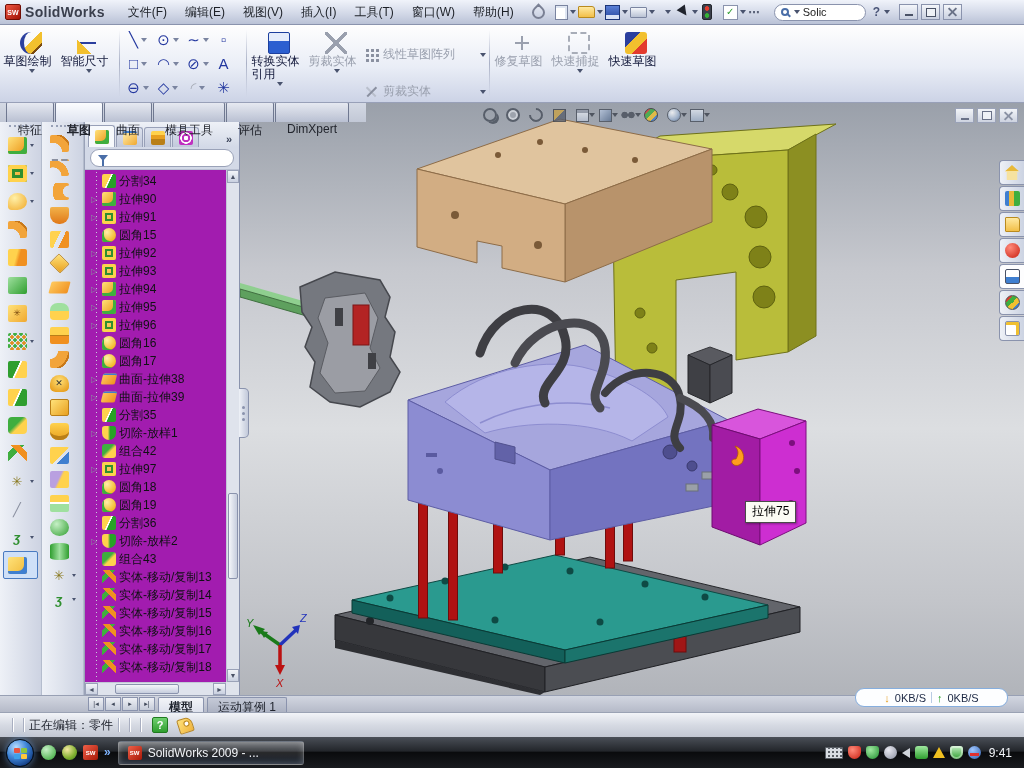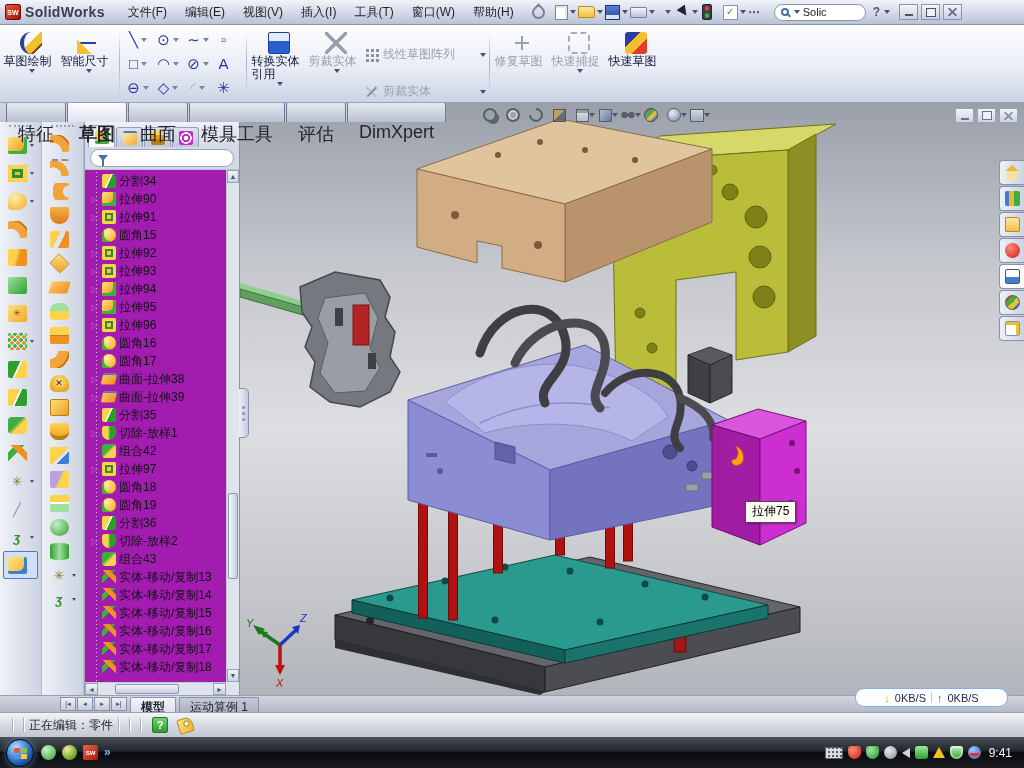--- a/index.html
+++ b/index.html
@@ -63,21 +63,21 @@
 .ri-repair{background:linear-gradient(#9aa0ae,#9aa0ae) center/2px 14px no-repeat,linear-gradient(#9aa0ae,#9aa0ae) center/14px 2px no-repeat}
 .ri-snaps{border:2px dashed #a8adb8;border-radius:3px}
 .ri-rapid{background:linear-gradient(135deg,#2b3f9e 0 35%,#f2c02e 35% 65%,#e33b2e 65%);border-radius:3px}
 .li-mirror{background:linear-gradient(65deg,#b9bfcc 40%,rgba(0,0,0,0) 40%),linear-gradient(-65deg,#9aa0ae 40%,rgba(0,0,0,0) 40%)}
 .li-pattern{background:radial-gradient(#8a90a0 1.4px,rgba(0,0,0,0) 1.8px) 1px 1px/5px 5px}
 .li-move{background:linear-gradient(#8a90a0,#8a90a0) center/2px 13px no-repeat,linear-gradient(#b9bfcc,#b9bfcc) center/13px 2px no-repeat;transform:rotate(45deg)}
 .watermark{position:absolute;right:14px;top:24px;font-size:62px;font-style:italic;font-weight:bold;color:rgba(100,115,150,.20);letter-spacing:-5px;z-index:14}
 
 
 .cmtabs{position:absolute;left:0;top:103px;height:19px;width:366px;display:flex;align-items:flex-end;background:linear-gradient(#d4d9e4,#c2c8d6);z-index:12;padding-left:6px}
-.cmtab{height:18px;padding:19px 11px 0;margin-right:1px;border:1px solid #6f7890;border-bottom:none;border-radius:2px 2px 0 0;background:linear-gradient(#e6e9f1,#b9c0d2);font-size:18px;white-space:nowrap;color:#23262e}
+.cmtab{height:18px;padding:19px 11px 0;margin-right:1px;border:1px solid #6f7890;border-bottom:none;border-radius:2px 2px 0 0;background:linear-gradient(#e6e9f1,#b9c0d2);font-size:12px;white-space:nowrap;color:#23262e}
 .cmtab.active{height:19px;background:linear-gradient(#fbfcfe,#dfe4f0);font-weight:bold}
 
 
 .lefttools{position:absolute;left:0;top:122px;width:85px;bottom:73px;background:linear-gradient(90deg,#e2e6f0,#c9cfdf);border-right:1px solid #9aa2b8;z-index:6}
 .strip{position:absolute;top:0;bottom:0;width:42px;border-right:1px solid #b4bccd;background:linear-gradient(90deg,#eef1f7,#cdd3e2)}
 .s1{left:0}.s2{left:42px}
 .grip{height:4px;margin:3px 9px 2px;border-top:2px dotted #97a0b6}
 .ltool{height:28px;display:flex;align-items:center;justify-content:center;gap:1px}
 .s2 .ltool{height:24px}
 .ltool.pressed{background:#cfe0f8;border:1px solid #4a7ac0;border-radius:2px;margin:0 3px}
@@ -188,21 +188,21 @@
 .rp{width:15px;height:15px;border-radius:2px}
 .rp-home{background:linear-gradient(#e8b93a 40%,#f6e2a0 40%);clip-path:polygon(50% 0,100% 45%,85% 45%,85% 100%,15% 100%,15% 45%,0 45%)}
 .rp-lib{background:linear-gradient(90deg,#3f7fd0 0 30%,#e8b93a 30% 60%,#3fae3f 60%)}
 .rp-folder{background:linear-gradient(#ffe9a0,#f2bf48);border:1px solid #b98a1e;border-radius:1px 3px 1px 1px}
 .rp-toolbox{background:radial-gradient(circle at 35% 30%,#ff8a7a,#c81e10);border-radius:50%}
 .rp-palette{background:linear-gradient(#fff 0 55%,#3f7fd0 55%);border:1px solid #4a5266}
 .rp-ball{background:linear-gradient(135deg,#d84030 0 25%,#3fae3f 25% 50%,#f0c030 50% 75%,#3f7fd0 75%);border-radius:50%;border:1px solid #555}
 .rp-doc{background:#fff;border:1px solid #8a93ad;box-shadow:inset -3px 3px 0 #f0c030}
 
 
-.doctabs{position:absolute;left:0;right:0;top:695px;height:17px;background:linear-gradient(#d2d6e0,#b5bac8);border-top:1px solid #98a0b4;display:flex;align-items:stretch;padding-left:59px;z-index:10}
+.doctabs{position:absolute;left:0;right:0;top:695px;height:17px;background:linear-gradient(#d2d6e0,#b5bac8);border-top:1px solid #98a0b4;display:flex;align-items:stretch;padding-left:87px;z-index:10}
 .dnav{width:16px;margin:1px 0 1px 1px;border:1px solid #8a93ad;background:linear-gradient(#eef0f5,#c6ccd9);font-size:7px;color:#3e4658;display:flex;align-items:center;justify-content:center}
 .dtab{padding:1px 10px 0;margin:1px 0 0 3px;border:1px solid #8a93ad;border-bottom:none;border-radius:2px 2px 0 0;background:linear-gradient(#c5cad7,#acb2c2);font-size:12px;white-space:nowrap}
 .dtab.active{background:linear-gradient(#f2f4f8,#dde1ec);font-weight:bold}
 .netw{position:absolute;left:855px;top:688px;width:153px;height:19px;background:#fdfeff;border:1px solid #86aede;border-radius:9px;display:flex;align-items:center;justify-content:center;gap:5px;font-size:11px;color:#1c2844;z-index:30}
 .nw-d{color:#e8a020;font-weight:bold}
 .nw-u{color:#22a022;font-weight:bold}
 .nw-sep{width:1px;height:11px;background:#b9cbe4}
 .statusbar{position:absolute;left:0;right:0;top:712px;height:25px;background:linear-gradient(#f2f4f8,#d6dae3 50%,#c2c7d2);border-top:1px solid #9aa2b4;display:flex;align-items:center;padding:0 7px;font-size:12px;z-index:10}
 .sb-left{flex:1}
 .sb-sep{width:1px;height:14px;background:#a8aec0;box-shadow:1px 0 0 #fff;margin:0 5px}
@@ -1004,20 +1004,24 @@
         <i class="f2"></i>
         <i class="f3"></i>
         <i class="f4"></i>
       </div>
     <div class="ql">
       <span class="qli ql-green"></span>
         <span class="qli ql-ball"></span>
         <span class="qli ql-sw">SW</span>
         <span class="qli ql-more">»</span>
     </div>
+    <div class="twin active">
+        <span class="tw-ic tw-sw">SW</span>
+        <span>SolidWorks 2009 - ...</span>
+      </div>
     <div class="tray">
       <span class="tico tr-kbd"></span>
         <span class="tico tr-red"></span>
         <span class="tico tr-green"></span>
         <span class="tico tr-badge"></span>
         <span class="tico tr-vol"></span>
         <span class="tico tr-phone"></span>
         <span class="tico tr-warn"></span>
         <span class="tico tr-shieldp"></span>
         <span class="tico tr-net"></span>

